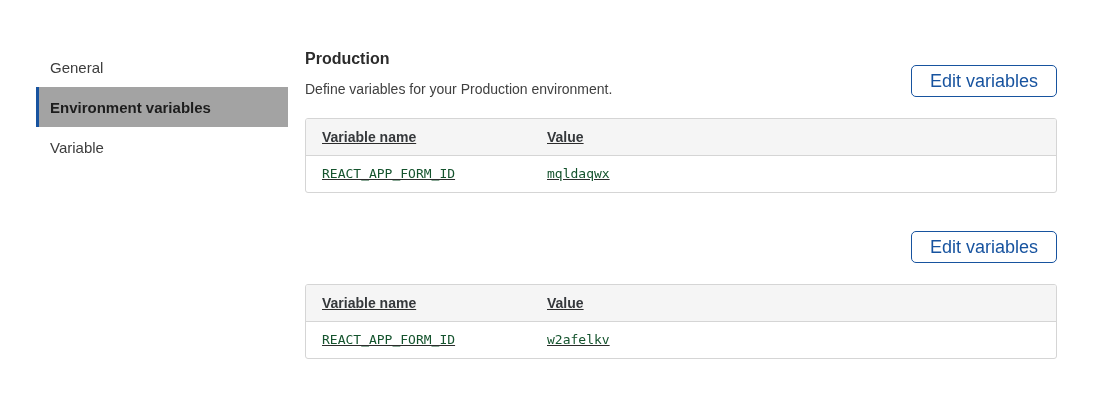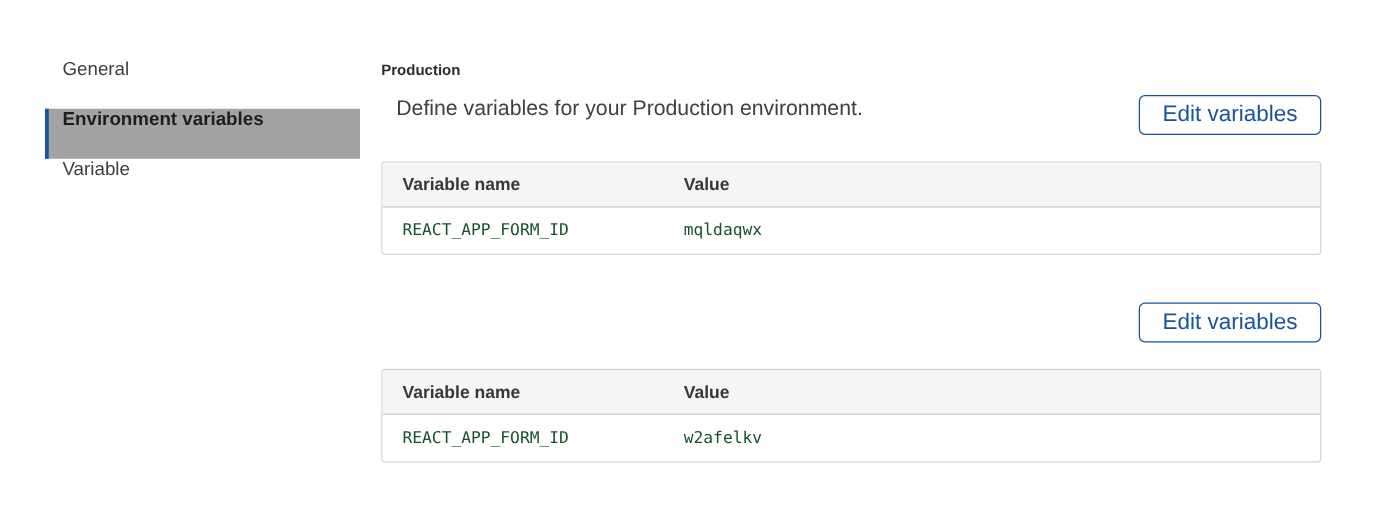--- a/index.html
+++ b/index.html
@@ -19,20 +19,21 @@
 
   
   .sidebar {
     width: 252px;
     margin-left: 36px;
     flex-shrink: 0;
   }
   .sidebar-item {
     height: 40px;
     display: flex;
+    align-items: center;
     border-left: 3px solid transparent;
     padding-left: 11px;
     font-size: 15px;
     color: #3d3d3d;
     cursor: pointer;
     user-select: none;
   }
   .sidebar-item.selected {
     background: #a3a3a3;
     border-left-color: #17539f;
@@ -49,28 +50,28 @@
   }
   .section + .section { margin-top: 38px; }
 
   .section-header {
     display: flex;
     justify-content: space-between;
     align-items: flex-end;
   }
   .section-title {
     margin: 0 0 14px 0;
-    font-size: 12px;
+    font-size: 16px;
     font-weight: 700;
     color: #2c2c2c;
     line-height: 1.15;
   }
   .section-desc {
-    margin: 12px;
-    font-size: 17px;
+    margin: 0;
+    font-size: 14px;
     color: #404040;
     line-height: 1.05;
   }
   .btn-outline {
     height: 32px;
     padding: 0 18px;
     font-family: "Liberation Sans", sans-serif;
     font-size: 18px;
     color: #17539f;
     background: #ffffff;
@@ -83,20 +84,21 @@
   
   .table-wrap {
     margin-top: 21px;
     border: 1px solid #d5d5d5;
     border-radius: 3px;
     overflow: hidden;
   }
   table.vars {
     width: 100%;
     border-collapse: collapse;
+    text-decoration: underline;
   }
   table.vars th {
     background: #f5f5f5;
     text-align: left;
     font-size: 14px;
     font-weight: 700;
     color: #35383b;
     height: 36px;
     padding: 0 16px;
     border-bottom: 1px solid #d5d5d5;

